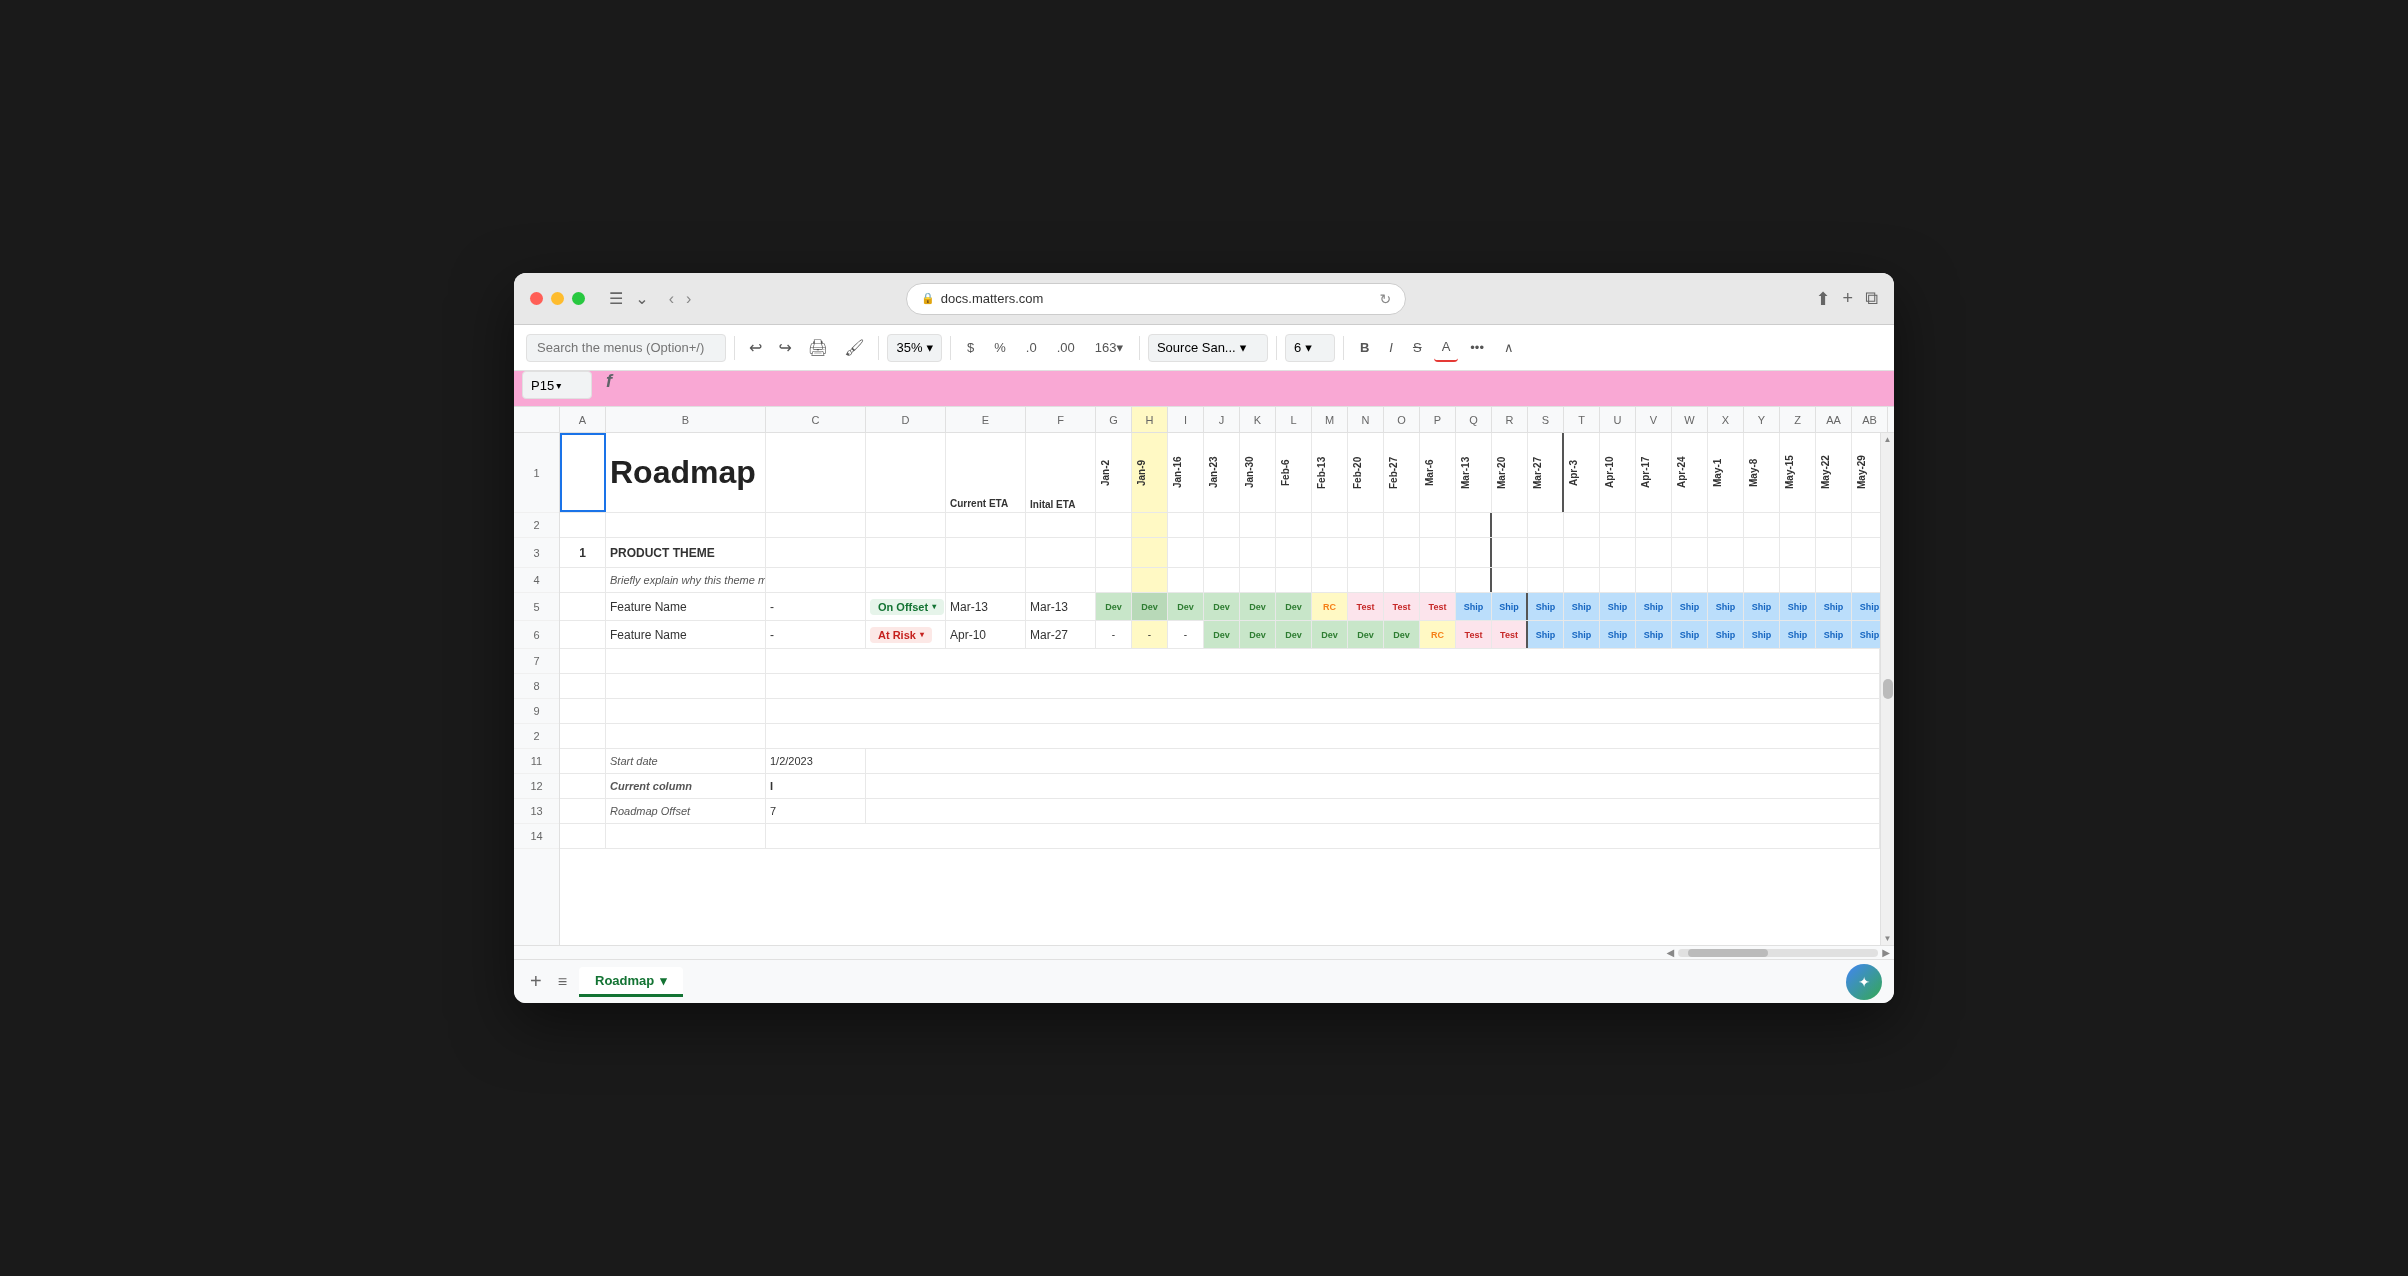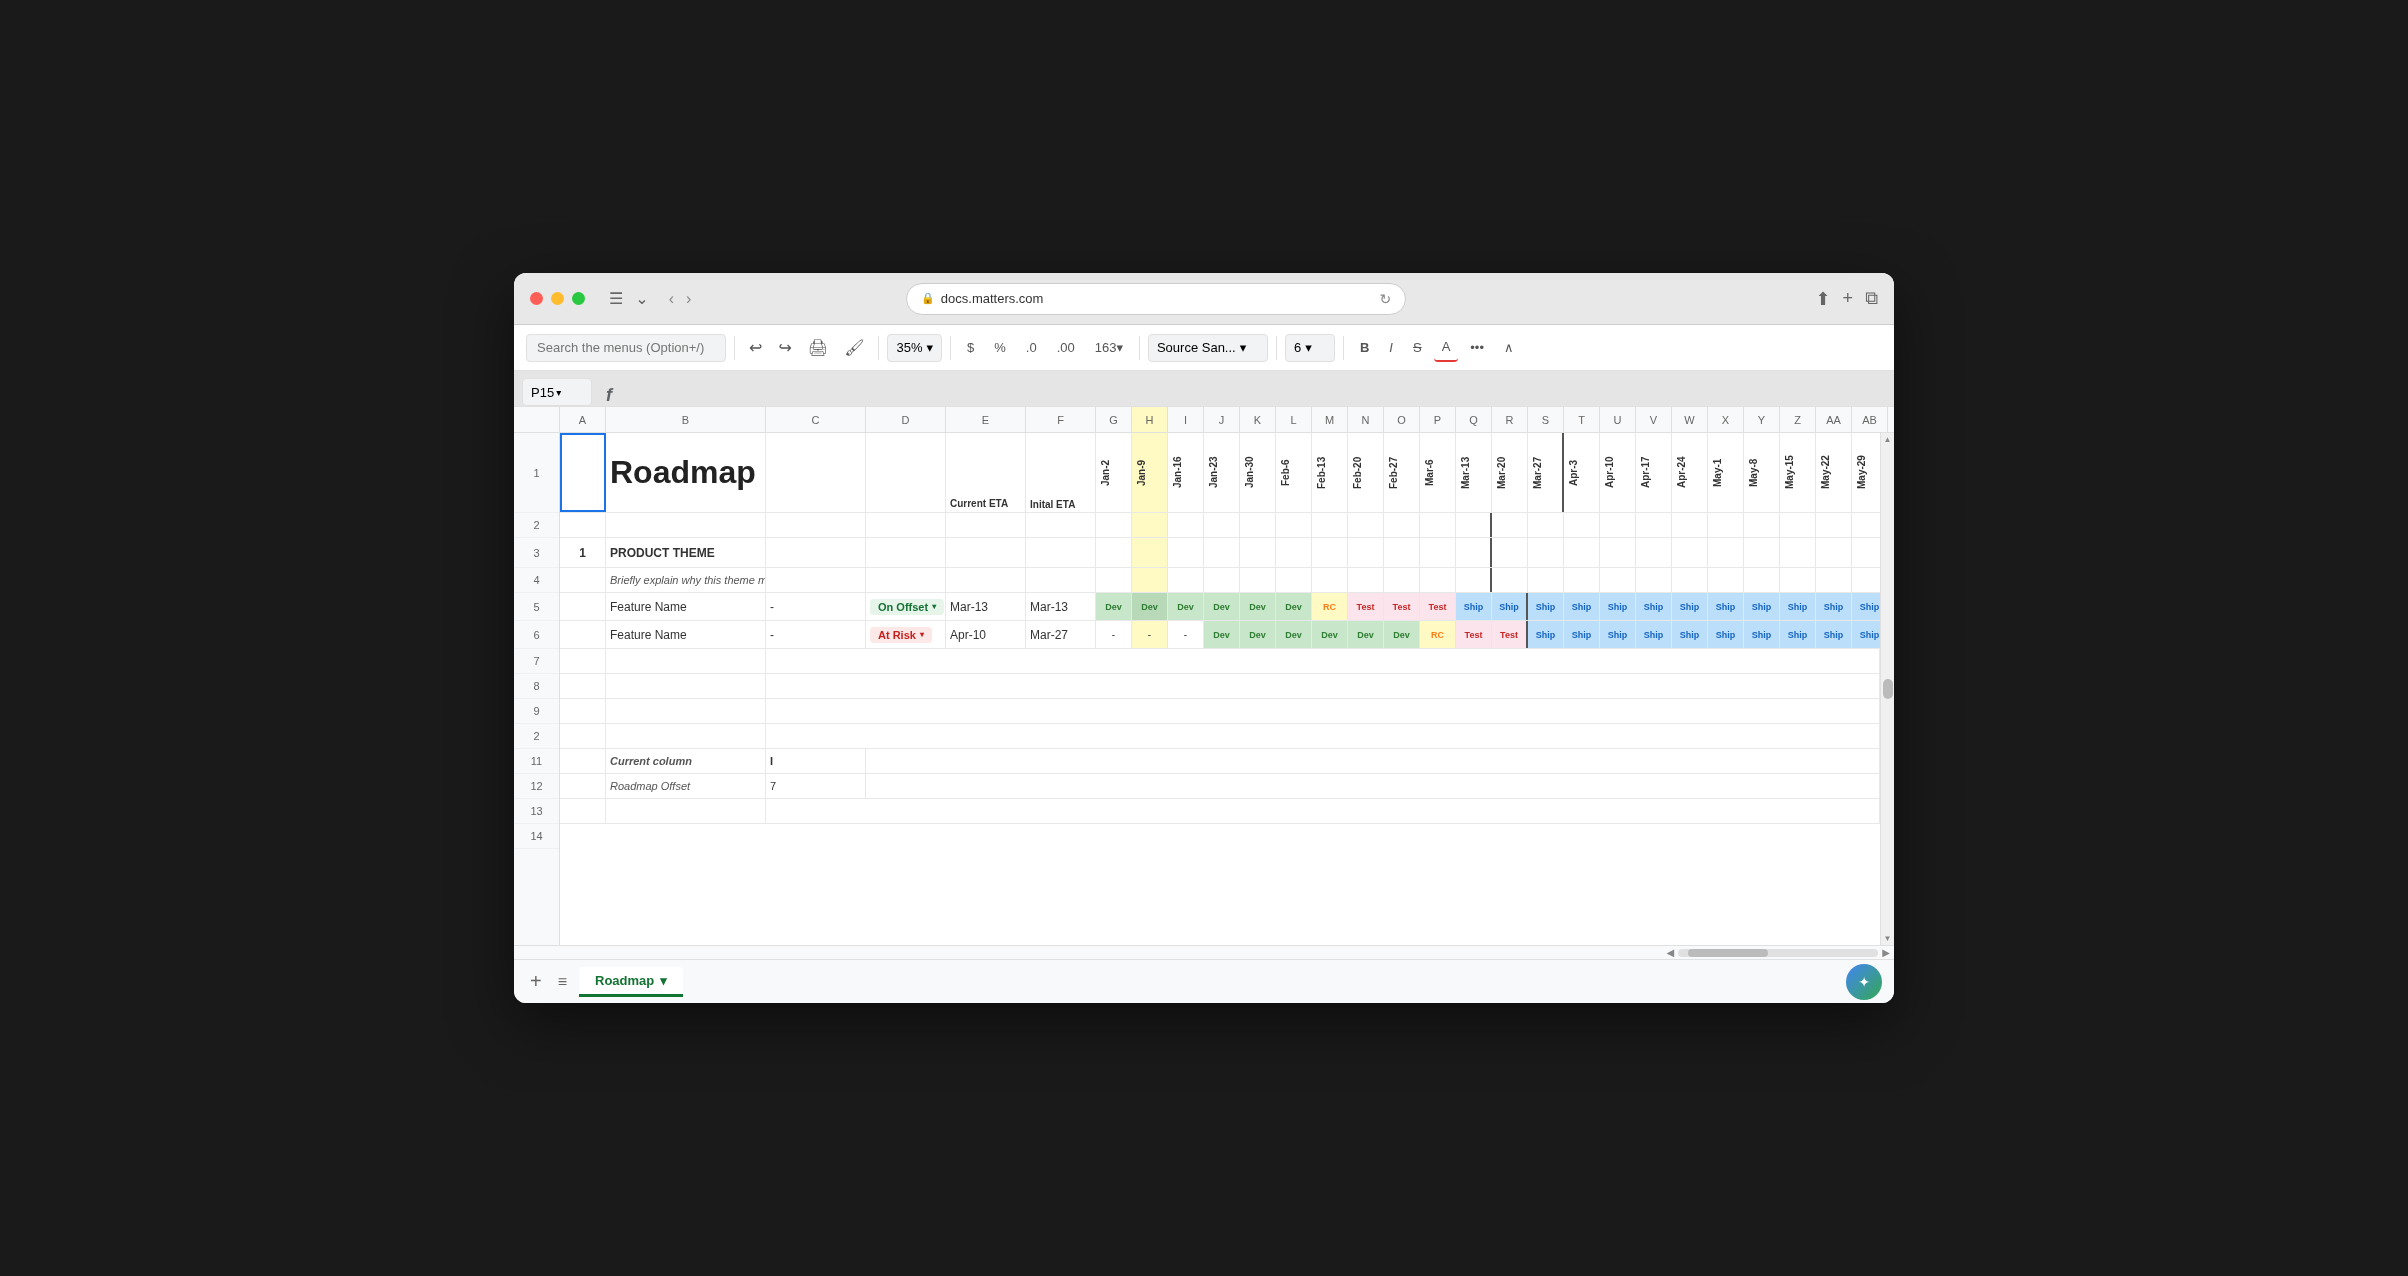--- a/index.html
+++ b/index.html
@@ -111,24 +111,24 @@
       display: flex; align-items: center; gap: 4px;
       min-width: 50px;
     }
     .bold-btn { font-weight: bold; }
     .italic-btn { font-style: italic; }
     .strike-btn { text-decoration: line-through; }
     .underline-btn { border-bottom: 2px solid #333; }
 
     
     .formula-bar {
-      background: #e5e5e5;
+      background: #f9a8d4;
       height: 36px;
       display: flex;
-      align-items: flex-end;
+      align-items: flex-start;
       padding: 0 8px;
       gap: 8px;
       border-bottom: 1px solid #e0e0e0;
       flex-shrink: 0;
     }
     .cell-ref {
       background: #f1f3f4;
       border: 1px solid #e0e0e0;
       border-radius: 4px;
       height: 28px;
@@ -759,20 +759,30 @@
           <div class="cell col-a"></div>
           <div class="cell col-b"></div>
           <div class="cell" style="flex:1;"></div>
         </div>
         <div class="grid-row" style="height:25px;">
           <div class="cell col-a"></div>
           <div class="cell col-b"></div>
           <div class="cell" style="flex:1;"></div>
         </div>
 
+        <div class="grid-row" style="height:25px;">
+          <div class="cell col-a"></div>
+          <div class="cell col-b">
+            <span class="info-label">Start date</span>
+          </div>
+          <div class="cell col-c">
+            <span class="info-value">1/2/2023</span>
+          </div>
+          <div class="cell" style="flex:1;"></div>
+        </div>
 
         <div class="grid-row" style="height:25px;font-weight:bold;">
           <div class="cell col-a"></div>
           <div class="cell col-b">
             <span class="info-label">Current column</span>
           </div>
           <div class="cell col-c">
             <span class="info-value">I</span>
           </div>
           <div class="cell" style="flex:1;"></div>

